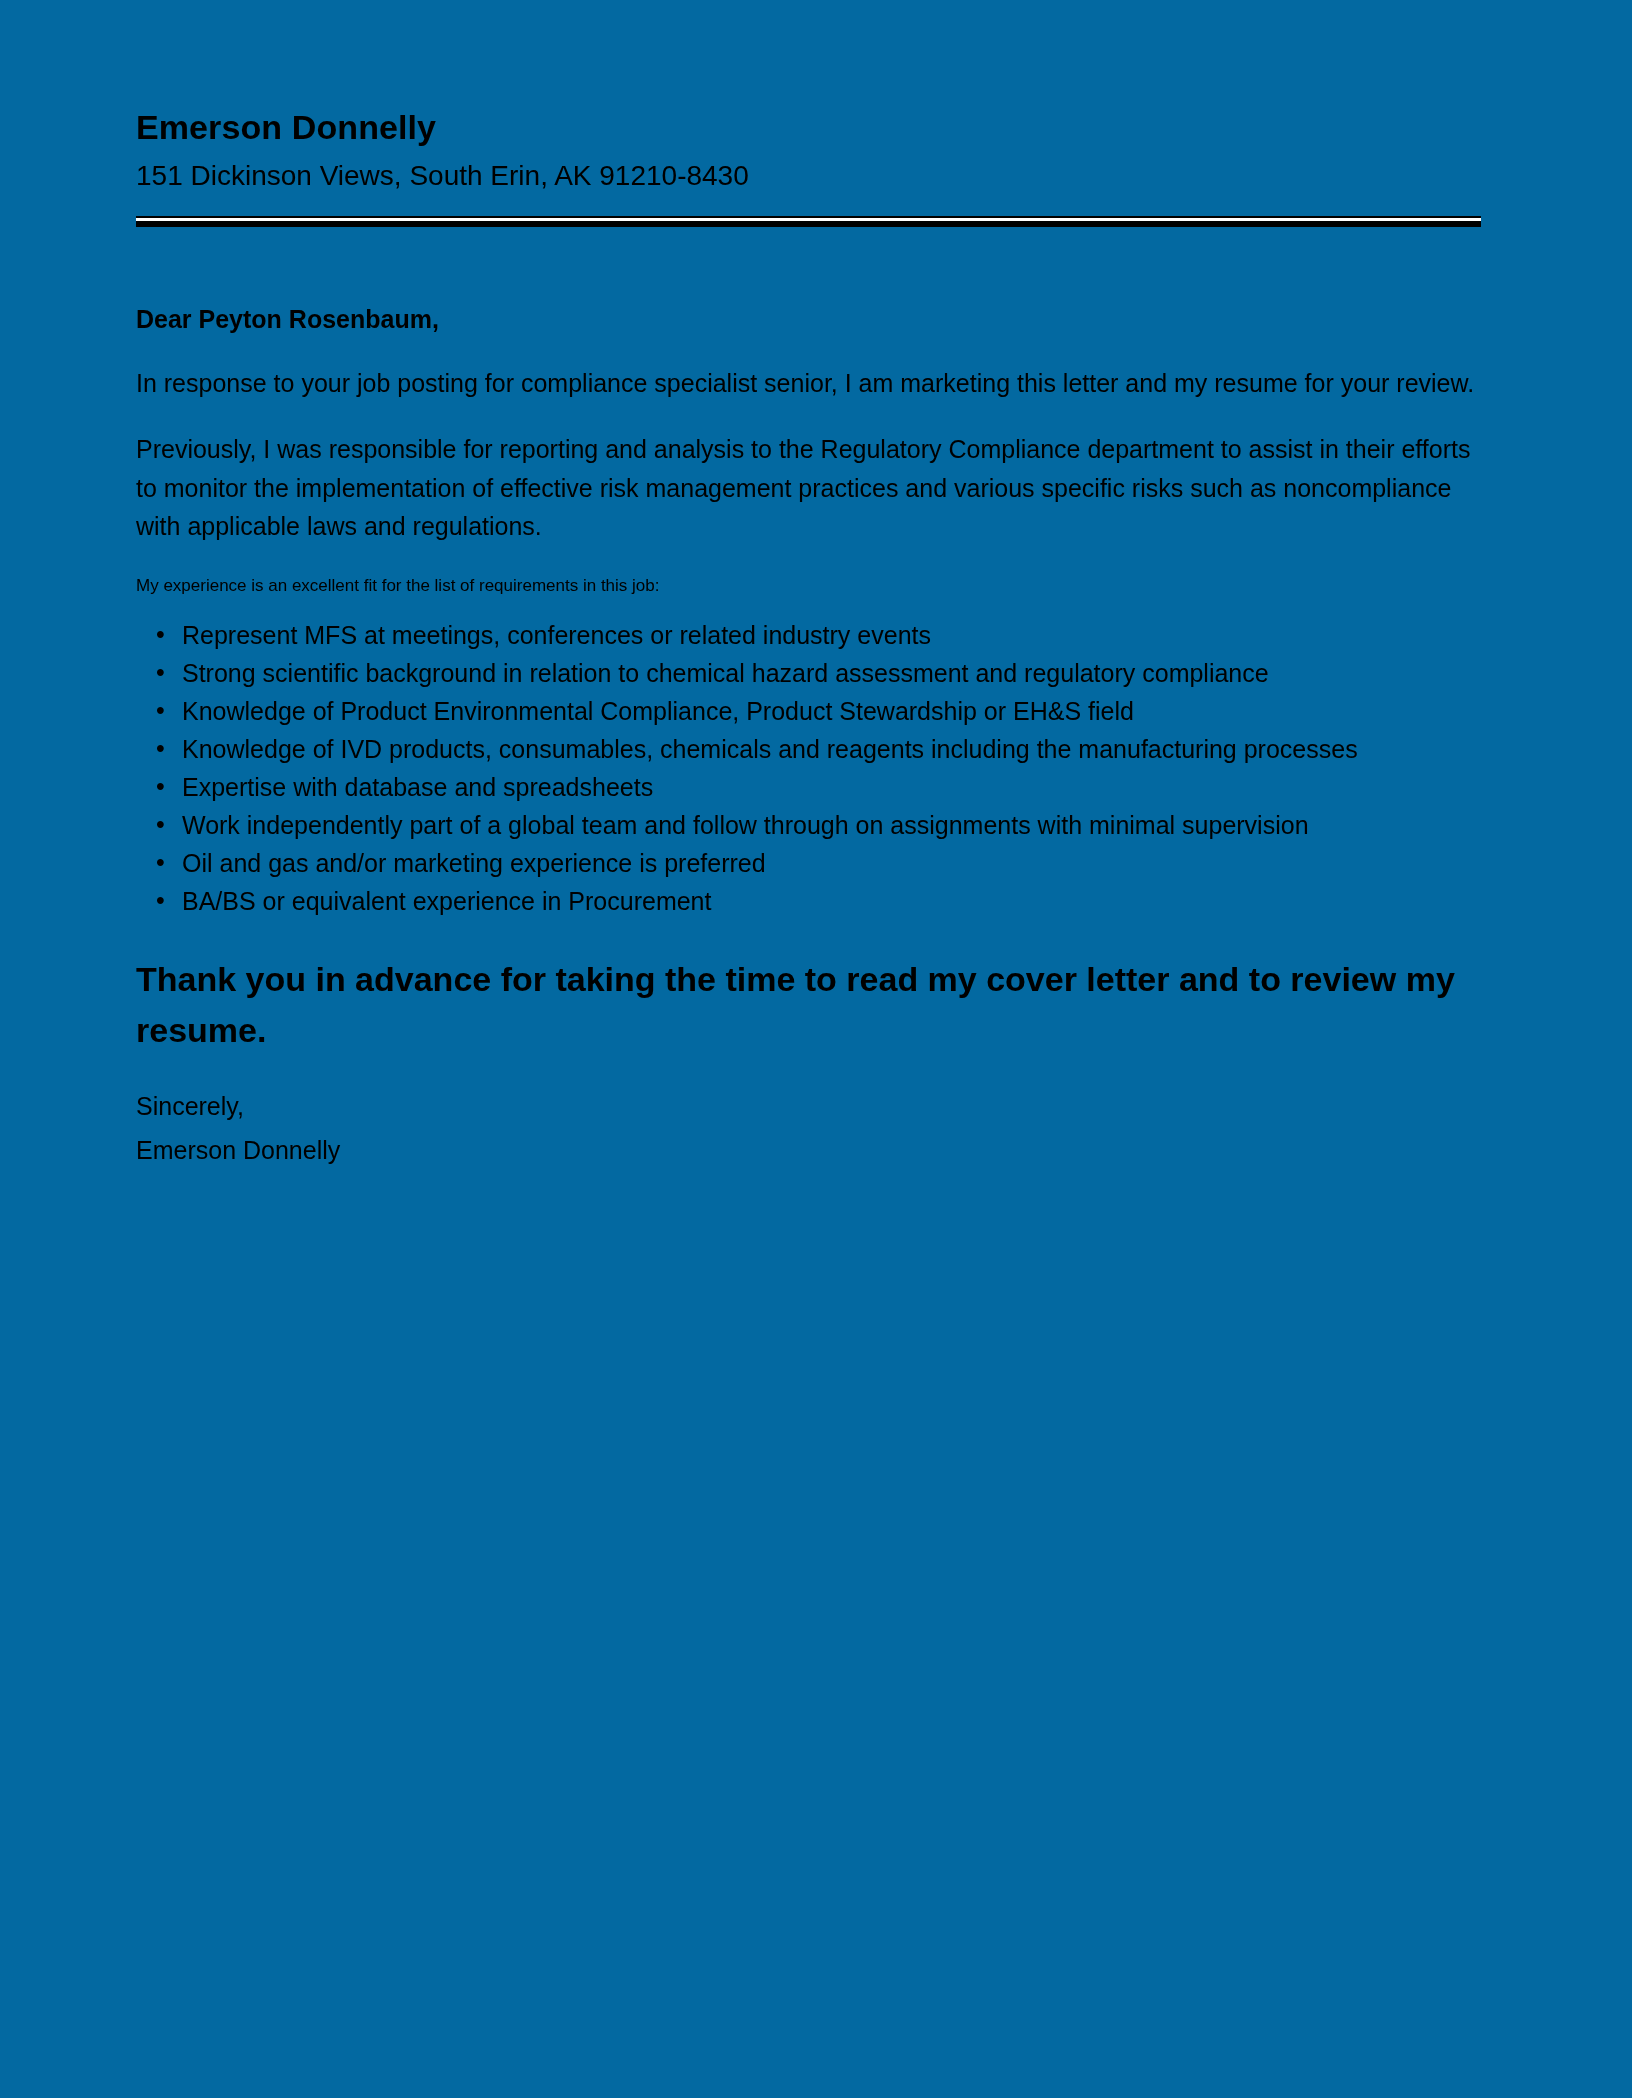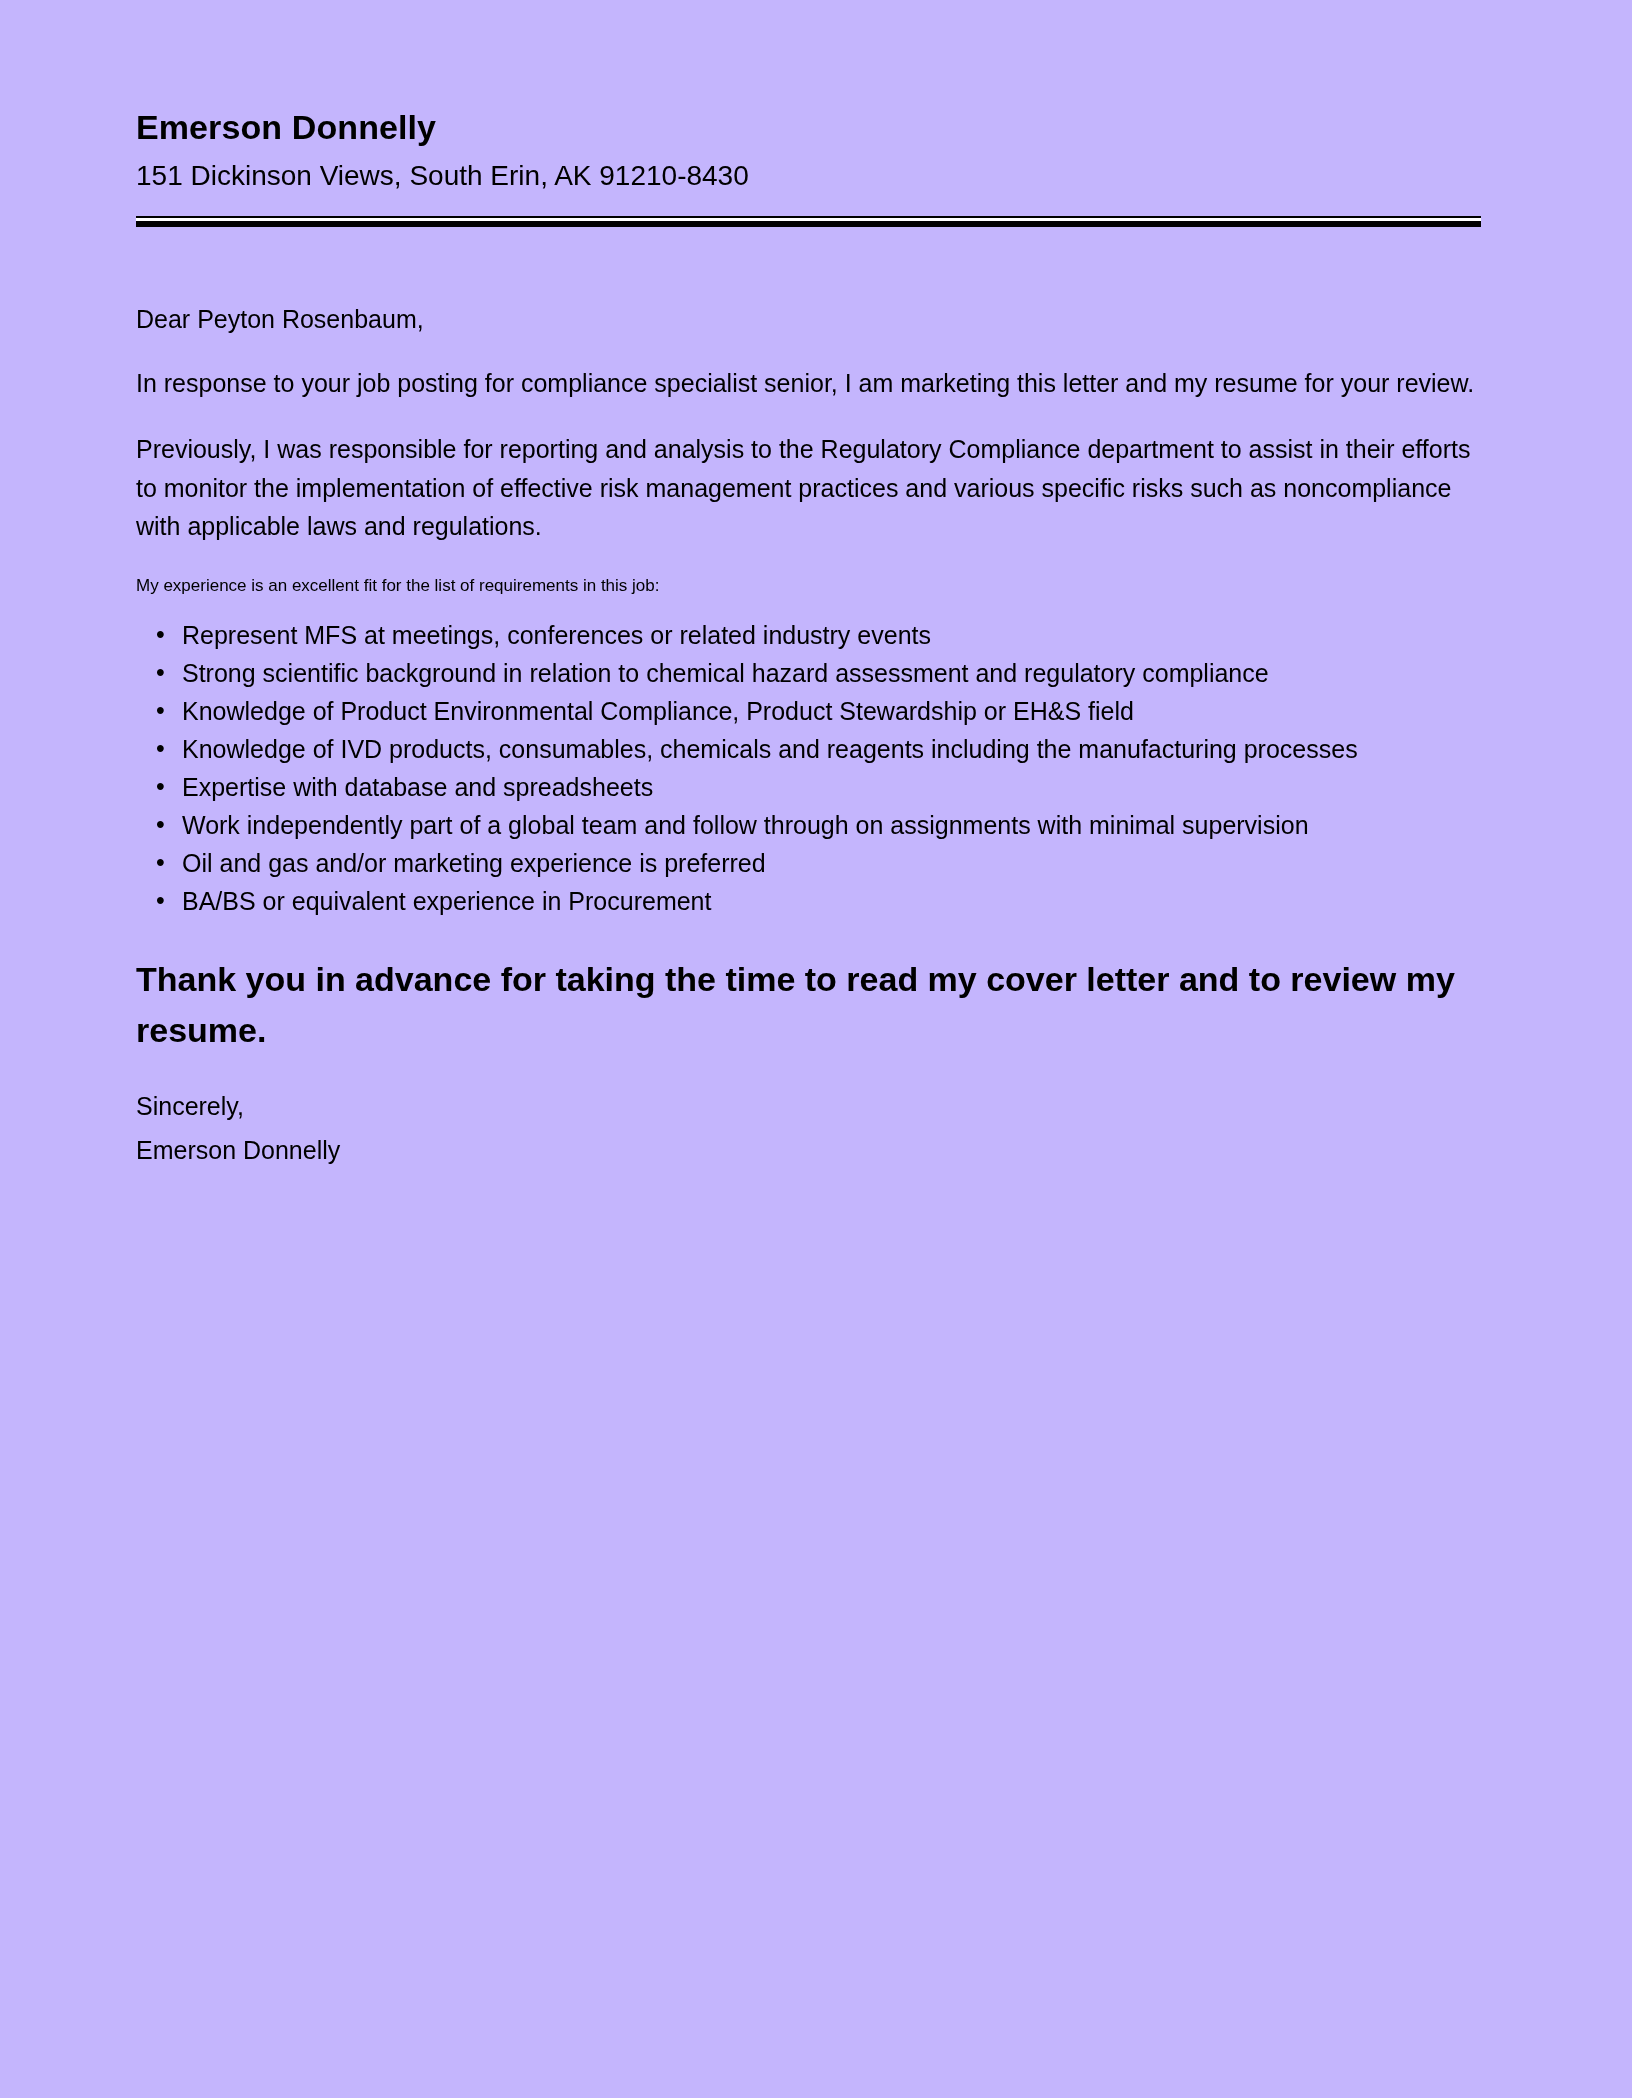--- a/index.html
+++ b/index.html
@@ -8,21 +8,21 @@
     background: #ffffff;
   }
   body {
     font-family: "Liberation Sans", sans-serif;
     color: #000000;
   }
   .page {
     position: relative;
     width: 1632px;
     height: 2098px;
-    background: #c4b5fd;
+    background: #0369a1;
     box-sizing: border-box;
     padding: 18px;
     overflow: hidden;
   }
   .content {
     position: absolute;
     left: 136px;
     top: 0;
     width: 1345px;
   }
@@ -66,21 +66,21 @@
     background: #000000;
     width: 100%;
   }
 
   
   .letter-body {
     margin-top: 0;
   }
   .salutation {
     font-size: 25px;
-    font-weight: normal;
+    font-weight: bold;
     line-height: 1.4;
     margin-top: 75px;
   }
   .paragraph {
     font-size: 25px;
     font-weight: normal;
     line-height: 1.55;
     margin-top: 27px;
     text-align: left;
   }

